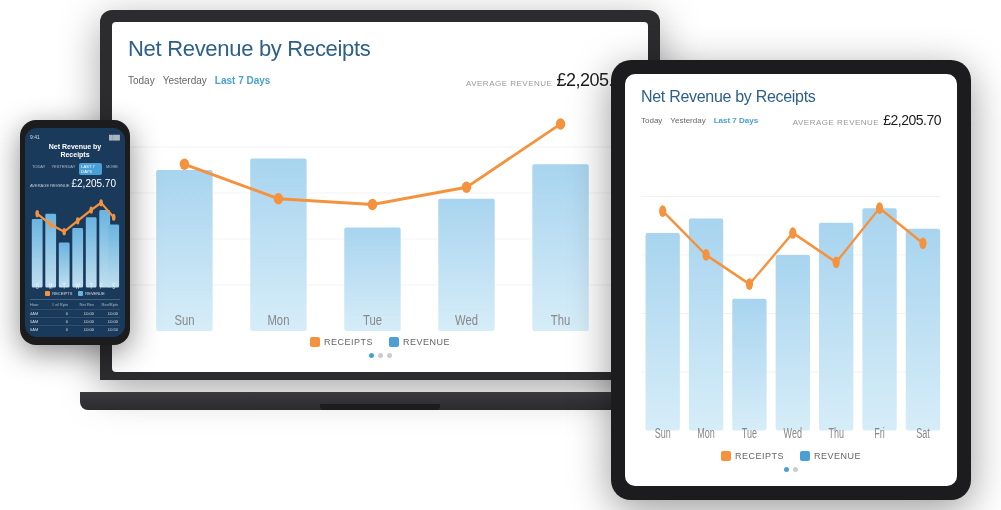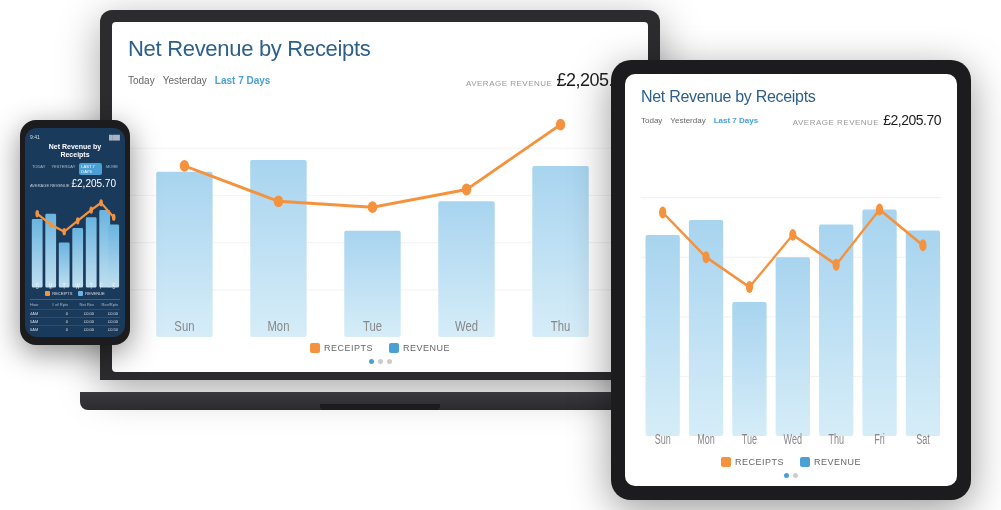--- a/index.html
+++ b/index.html
@@ -143,21 +143,21 @@
       transform: translateX(-50%);
       width: 30px;
       height: 6px;
       background: #1c1c1e;
       border-radius: 0 0 6px 6px;
       z-index: 10;
     }
 
     
     .screen-content {
-      padding: 14px 16px 4px;
+      padding: 14px 16px 10px;
       height: 100%;
       display: flex;
       flex-direction: column;
     }
 
     .screen-title {
       font-size: 22px;
       font-weight: 300;
       color: #2c5f8a;
       margin-bottom: 8px;

